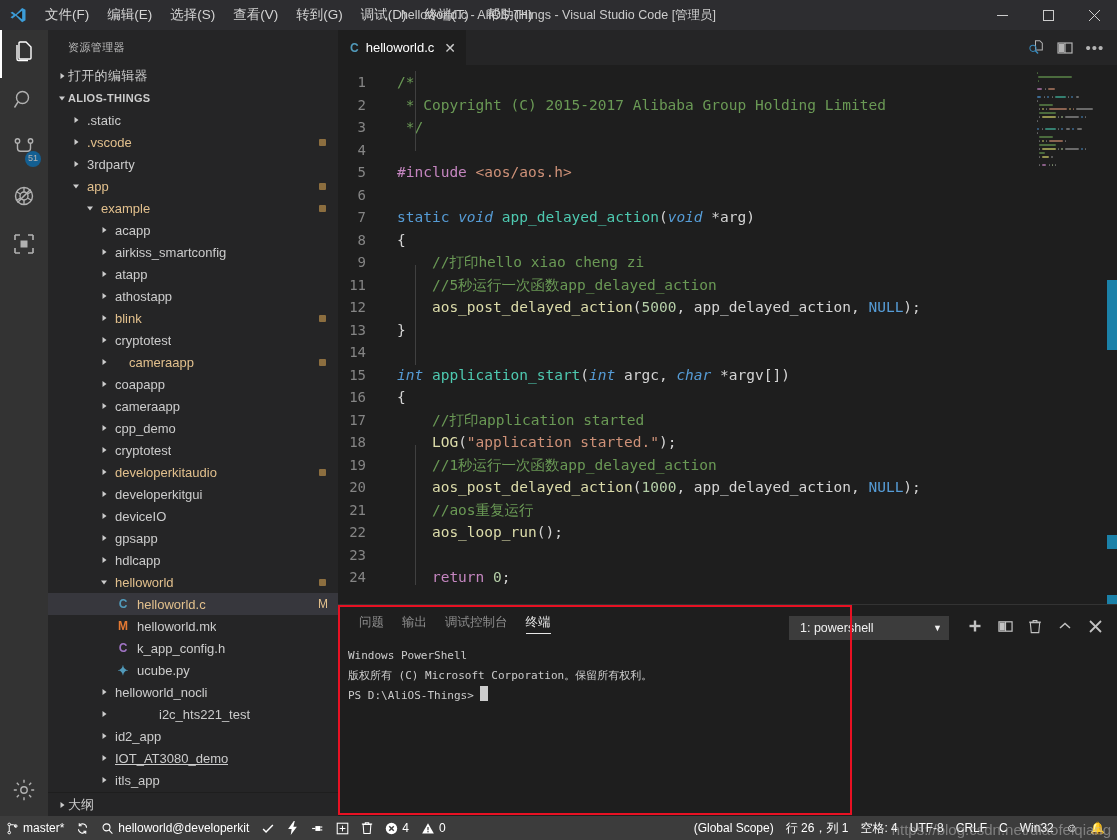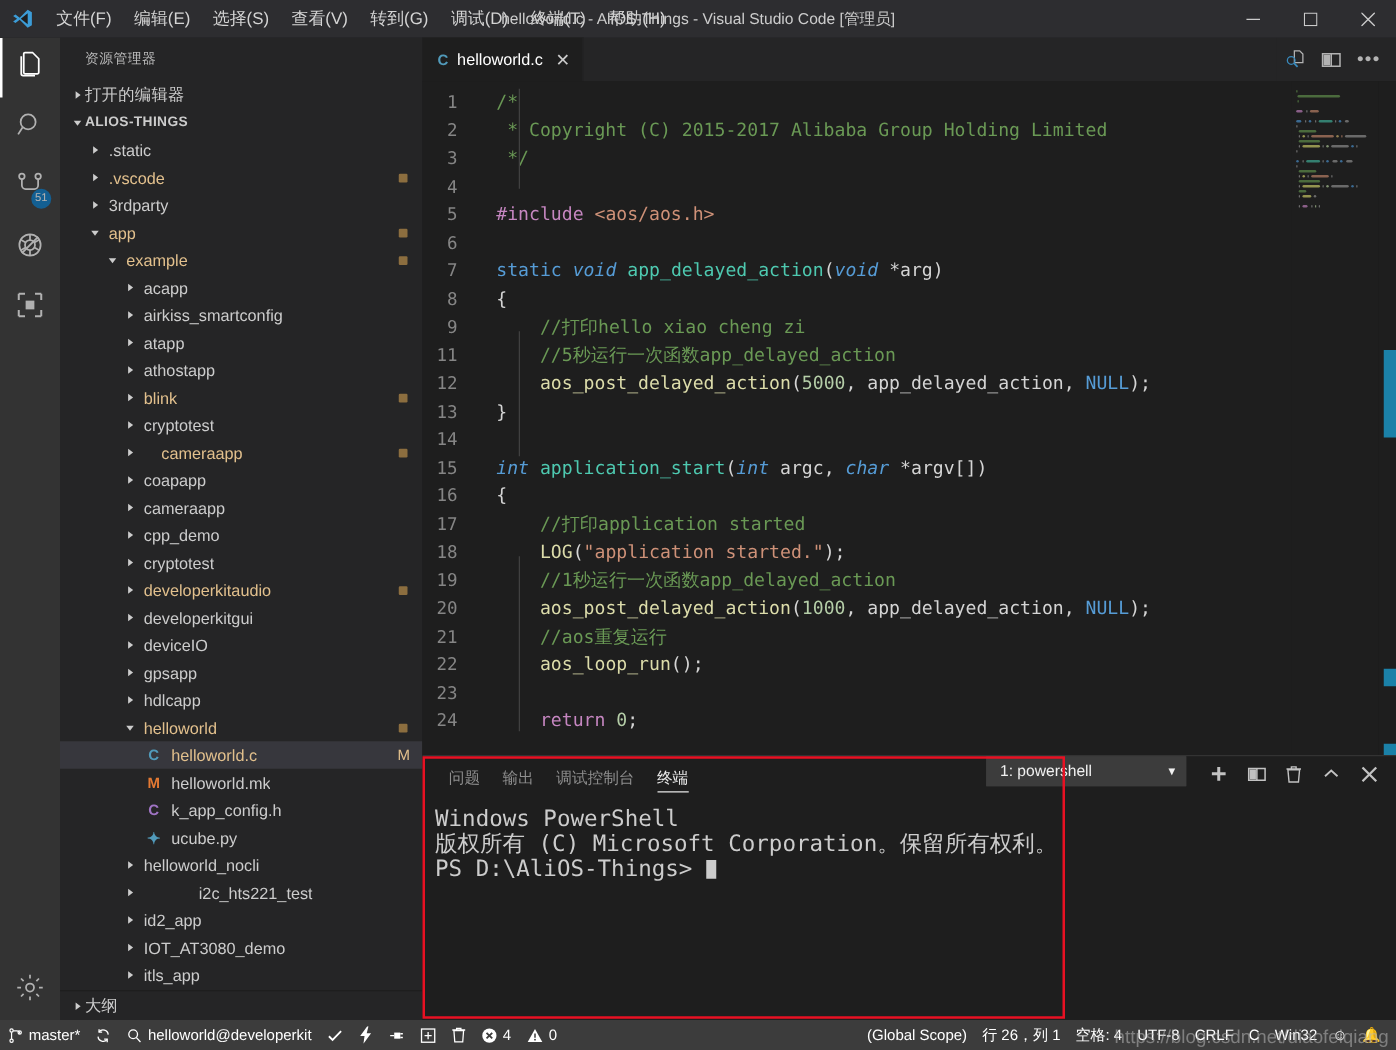--- a/index.html
+++ b/index.html
@@ -163,32 +163,32 @@
   }
   .panel-head { height: 35px; flex: 0 0 35px; display: flex; align-items: center; padding-left: 12px; }
   .ptab {
     font-size: 12.5px; color: #8e8e8e; padding: 0 9px; height: 35px;
     line-height: 35px; position: relative;
   }
   .ptab.active { color: #e7e7e7; }
   .ptab.active::after {
     content: ""; position: absolute; left: 9px; right: 9px; bottom: 6px; height: 1px; background: #e7e7e7;
   }
-  .panel-actions { margin-left: auto; display: flex; align-items: flex-start; gap: 2px; padding-right: 8px; }
+  .panel-actions { margin-left: auto; display: flex; align-items: flex-end; gap: 2px; padding-right: 8px; }
   .term-select {
     background: #3c3c3c; color: #f0f0f0; font-size: 12.5px;
     height: 24px; min-width: 160px; display: flex; align-items: center;
     padding: 0 6px 0 10px; border: 1px solid #3c3c3c; margin-right: 10px;
   }
   .term-select .caret { margin-left: auto; font-size: 9px; }
   .pa-btn { width: 28px; height: 28px; display: flex; align-items: center; justify-content: center; opacity:.9;}
   .terminal {
     flex: 1 1 auto; padding: 6px 0 0 10px; color: #cccccc;
     font-family: "DejaVu Sans Mono", "Liberation Mono", monospace;
-    font-size: 18px; line-height: 20px; white-space: pre;
+    font-size: 11px; line-height: 20px; white-space: pre;
   }
   .cursor-blk { display: inline-block; width: 8px; height: 15px; background: #cccccc; vertical-align: -2px; }
   .annot-rect {
     position: absolute; border: 2px solid #e81123; pointer-events: none; z-index: 20;
   }
 
   
   .statusbar {
     height: 24px; flex: 0 0 24px; background: #3c3c3c; color: #ffffff;
     display: flex; align-items: center; font-size: 12px; position: relative;
@@ -550,21 +550,21 @@
               </svg>
             </span>
             <span class="label" style="margin-left: 5px;">id2_app</span>
           </div>
           <div class="row">
             <span class="tw" style="margin-left: 50px;">
               <svg width="10" height="10" viewBox="0 0 10 10">
                 <path d="M3.5 2l4 3-4 3z"></path>
               </svg>
             </span>
-            <span class="label" style="margin-left: 5px;">IOT_AT3080_demo</span>
+            <span class="label" style="margin-left: 5px; text-decoration: underline;">IOT_AT3080_demo</span>
           </div>
           <div class="row">
             <span class="tw" style="margin-left: 50px;">
               <svg width="10" height="10" viewBox="0 0 10 10">
                 <path d="M3.5 2l4 3-4 3z"></path>
               </svg>
             </span>
             <span class="label" style="margin-left: 5px;">itls_app</span>
           </div>
         </div>

